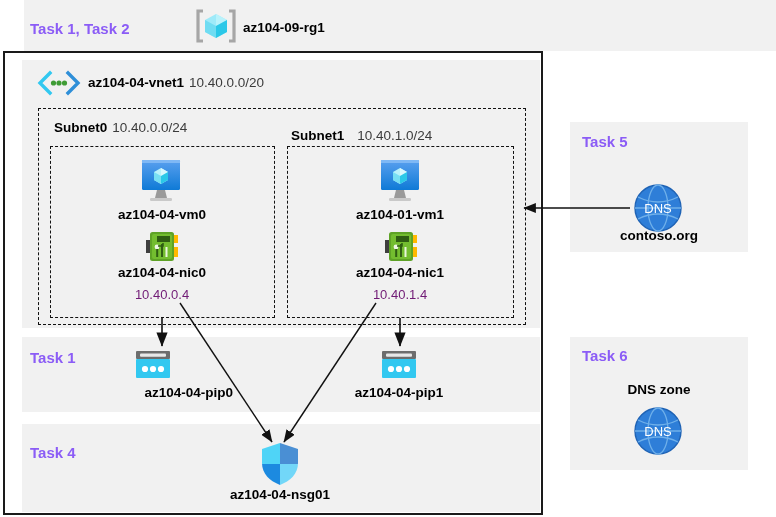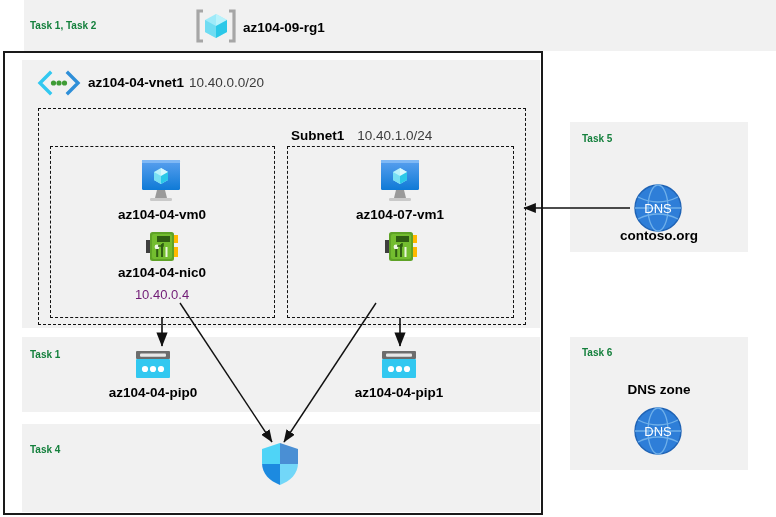--- a/index.html
+++ b/index.html
@@ -65,23 +65,23 @@
     background: #f1f1f1;
   }
   #task3-panel { left: 22px;  top: 337px; width: 518px; height: 75px; }
   #task4-panel { left: 22px;  top: 424px; width: 518px; height: 88px; }
   #task5-panel { left: 570px; top: 122px; width: 178px; height: 130px; }
   #task6-panel { left: 570px; top: 337px; width: 178px; height: 133px; }
 
   
   .task-label {
     position: absolute;
-    color: #15803d;
+    color: #8b5cf6;
     font-weight: bold;
-    font-size: 10px;
+    font-size: 15px;
     white-space: nowrap;
   }
   .res-name {
     position: absolute;
     color: #000000;
     font-weight: bold;
     font-size: 13.5px;
     white-space: nowrap;
   }
   .res-name .addr {
@@ -148,20 +148,23 @@
       <circle cx="28.5" cy="13" r="2.6" fill="#3f9c35"></circle>
     </svg>
   </div>
 
   <div class="res-name" style="left:88px; top:75px;">
     <span>az104-04-vnet1</span><span class="addr" style="margin-left:5px;">10.40.0.0/20</span>
   </div>
 
   <div class="subnet-outer"></div>
 
+  <div class="res-name" style="left:54px; top:120px;">
+    <span>Subnet0</span><span class="addr" style="margin-left:5px;">10.40.0.0/24</span>
+  </div>
   <div class="subnet-box" id="subnet0-box"></div>
 
   <div class="icon" style="left:133px; top:157px;">
     <svg width="56" height="46" viewBox="0 0 56 46">
       <defs>
         <linearGradient id="vmgrad0" x1="0" y1="0" x2="0" y2="1">
           <stop offset="0" stop-color="#5aa0ef"></stop>
           <stop offset="1" stop-color="#0f7ad6"></stop>
         </linearGradient>
       </defs>
@@ -214,53 +217,55 @@
       <rect x="9" y="3" width="38" height="3" fill="#7fb8f5"></rect>
       <polygon points="28,11 35,15 35,23 28,27 21,23 21,15" fill="#b9f2fb"></polygon>
       <polygon points="28,11 35,15 28,19" fill="#d9f8fd"></polygon>
       <polygon points="28,19 35,15 35,23 28,27" fill="#2bc8e8"></polygon>
       <polygon points="28,19 28,27 21,23 21,15" fill="#77dff3"></polygon>
       <path d="M24 33 L32 33 L34 41 L22 41 Z" fill="#9a9a9a"></path>
       <rect x="17" y="41" width="22" height="3" rx="1.2" fill="#c9c9c9"></rect>
     </svg>
   </div>
 
-  <div class="res-name centered" style="left:320px; top:207px; width:160px;">az104-07-vm1</div>
+  <div class="res-name centered" style="left:320px; top:207px; width:160px;">az104-01-vm1</div>
 
   <div class="icon" style="left:383px; top:230px;">
     <svg width="36" height="34" viewBox="0 0 36 34">
       <rect x="2" y="10" width="8" height="13" fill="#3f3f3f"></rect>
       <rect x="27" y="5" width="7" height="8" fill="#ffb900"></rect>
       <rect x="27" y="17" width="7" height="10" fill="#ffb900"></rect>
       <rect x="6" y="2" width="24" height="29" rx="2.5" fill="#5ea226"></rect>
       <rect x="8" y="4" width="20" height="25" rx="2" fill="#73bd2f"></rect>
       <rect x="13" y="6" width="13" height="6" fill="#2f5d12"></rect>
       <circle cx="13" cy="17" r="2.4" fill="#eef7e4"></circle>
       <rect x="12.2" y="19" width="2" height="8" fill="#2f5d12"></rect>
       <rect x="17" y="14" width="2" height="13" fill="#2f5d12"></rect>
       <rect x="21.5" y="17" width="2" height="10" fill="#e9f5dc"></rect>
       <path d="M14 16 L19 16 L19 13" fill="none" stroke="#2f5d12" stroke-width="1.6"></path>
     </svg>
   </div>
 
+  <div class="res-name centered" style="left:320px; top:265px; width:160px;">az104-04-nic1</div>
+  <div class="ip-text centered" style="left:320px; top:287px; width:160px;">10.40.1.4</div>
 
   <div class="task-panel" id="task3-panel"></div>
   <div class="task-label" style="left:30px; top:349px;">Task 1</div>
 
   <div class="icon" style="left:133px; top:349px;">
     <svg width="40" height="32" viewBox="0 0 40 32">
       <rect x="3" y="2" width="34" height="8" rx="1" fill="#6d6d6d"></rect>
       <rect x="7" y="4.5" width="26" height="3.2" rx="1" fill="#e8e8e8"></rect>
       <rect x="3" y="10" width="34" height="19" rx="1" fill="#32c8f0"></rect>
       <circle cx="12" cy="20" r="3.1" fill="#ffffff"></circle>
       <circle cx="20" cy="20" r="3.1" fill="#ffffff"></circle>
       <circle cx="28" cy="20" r="3.1" fill="#ffffff"></circle>
     </svg>
   </div>
-  <div class="res-name centered" style="left:73px; top:385px; width:160px;">az104-04-pip0</div>
+  <div class="res-name centered" style="left:73px; top:385px; width:160px;text-align:right;">az104-04-pip0</div>
 
   <div class="icon" style="left:379px; top:349px;">
     <svg width="40" height="32" viewBox="0 0 40 32">
       <rect x="3" y="2" width="34" height="8" rx="1" fill="#6d6d6d"></rect>
       <rect x="7" y="4.5" width="26" height="3.2" rx="1" fill="#e8e8e8"></rect>
       <rect x="3" y="10" width="34" height="19" rx="1" fill="#32c8f0"></rect>
       <circle cx="12" cy="20" r="3.1" fill="#ffffff"></circle>
       <circle cx="20" cy="20" r="3.1" fill="#ffffff"></circle>
       <circle cx="28" cy="20" r="3.1" fill="#ffffff"></circle>
     </svg>
@@ -278,20 +283,21 @@
         </clipPath>
       </defs>
       <g clip-path="url(#shieldclip)">
         <rect x="5" y="2" width="18" height="21" fill="#4fd4f7"></rect>
         <rect x="23" y="2" width="18" height="21" fill="#4a8fd4"></rect>
         <rect x="5" y="23" width="18" height="23" fill="#1c8ae0"></rect>
         <rect x="23" y="23" width="18" height="23" fill="#72d7f8"></rect>
       </g>
     </svg>
   </div>
+  <div class="res-name centered" style="left:200px; top:487px; width:160px;">az104-04-nsg01</div>
 
   <div class="task-panel" id="task5-panel"></div>
   <div class="task-label" style="left:582px; top:133px;">Task 5</div>
 
   <div class="icon" style="left:632px; top:182px;">
     <svg width="52" height="52" viewBox="0 0 52 52">
       <circle cx="26" cy="26" r="23" fill="#2e7ed8"></circle>
       <circle cx="26" cy="26" r="23" fill="none" stroke="#1f63b5" stroke-width="1.4"></circle>
       <ellipse cx="26" cy="26" rx="10" ry="23" fill="none" stroke="#6fb0ea" stroke-width="1.3"></ellipse>
       <line x1="3" y1="26" x2="49" y2="26" stroke="#6fb0ea" stroke-width="1.3"></line>

